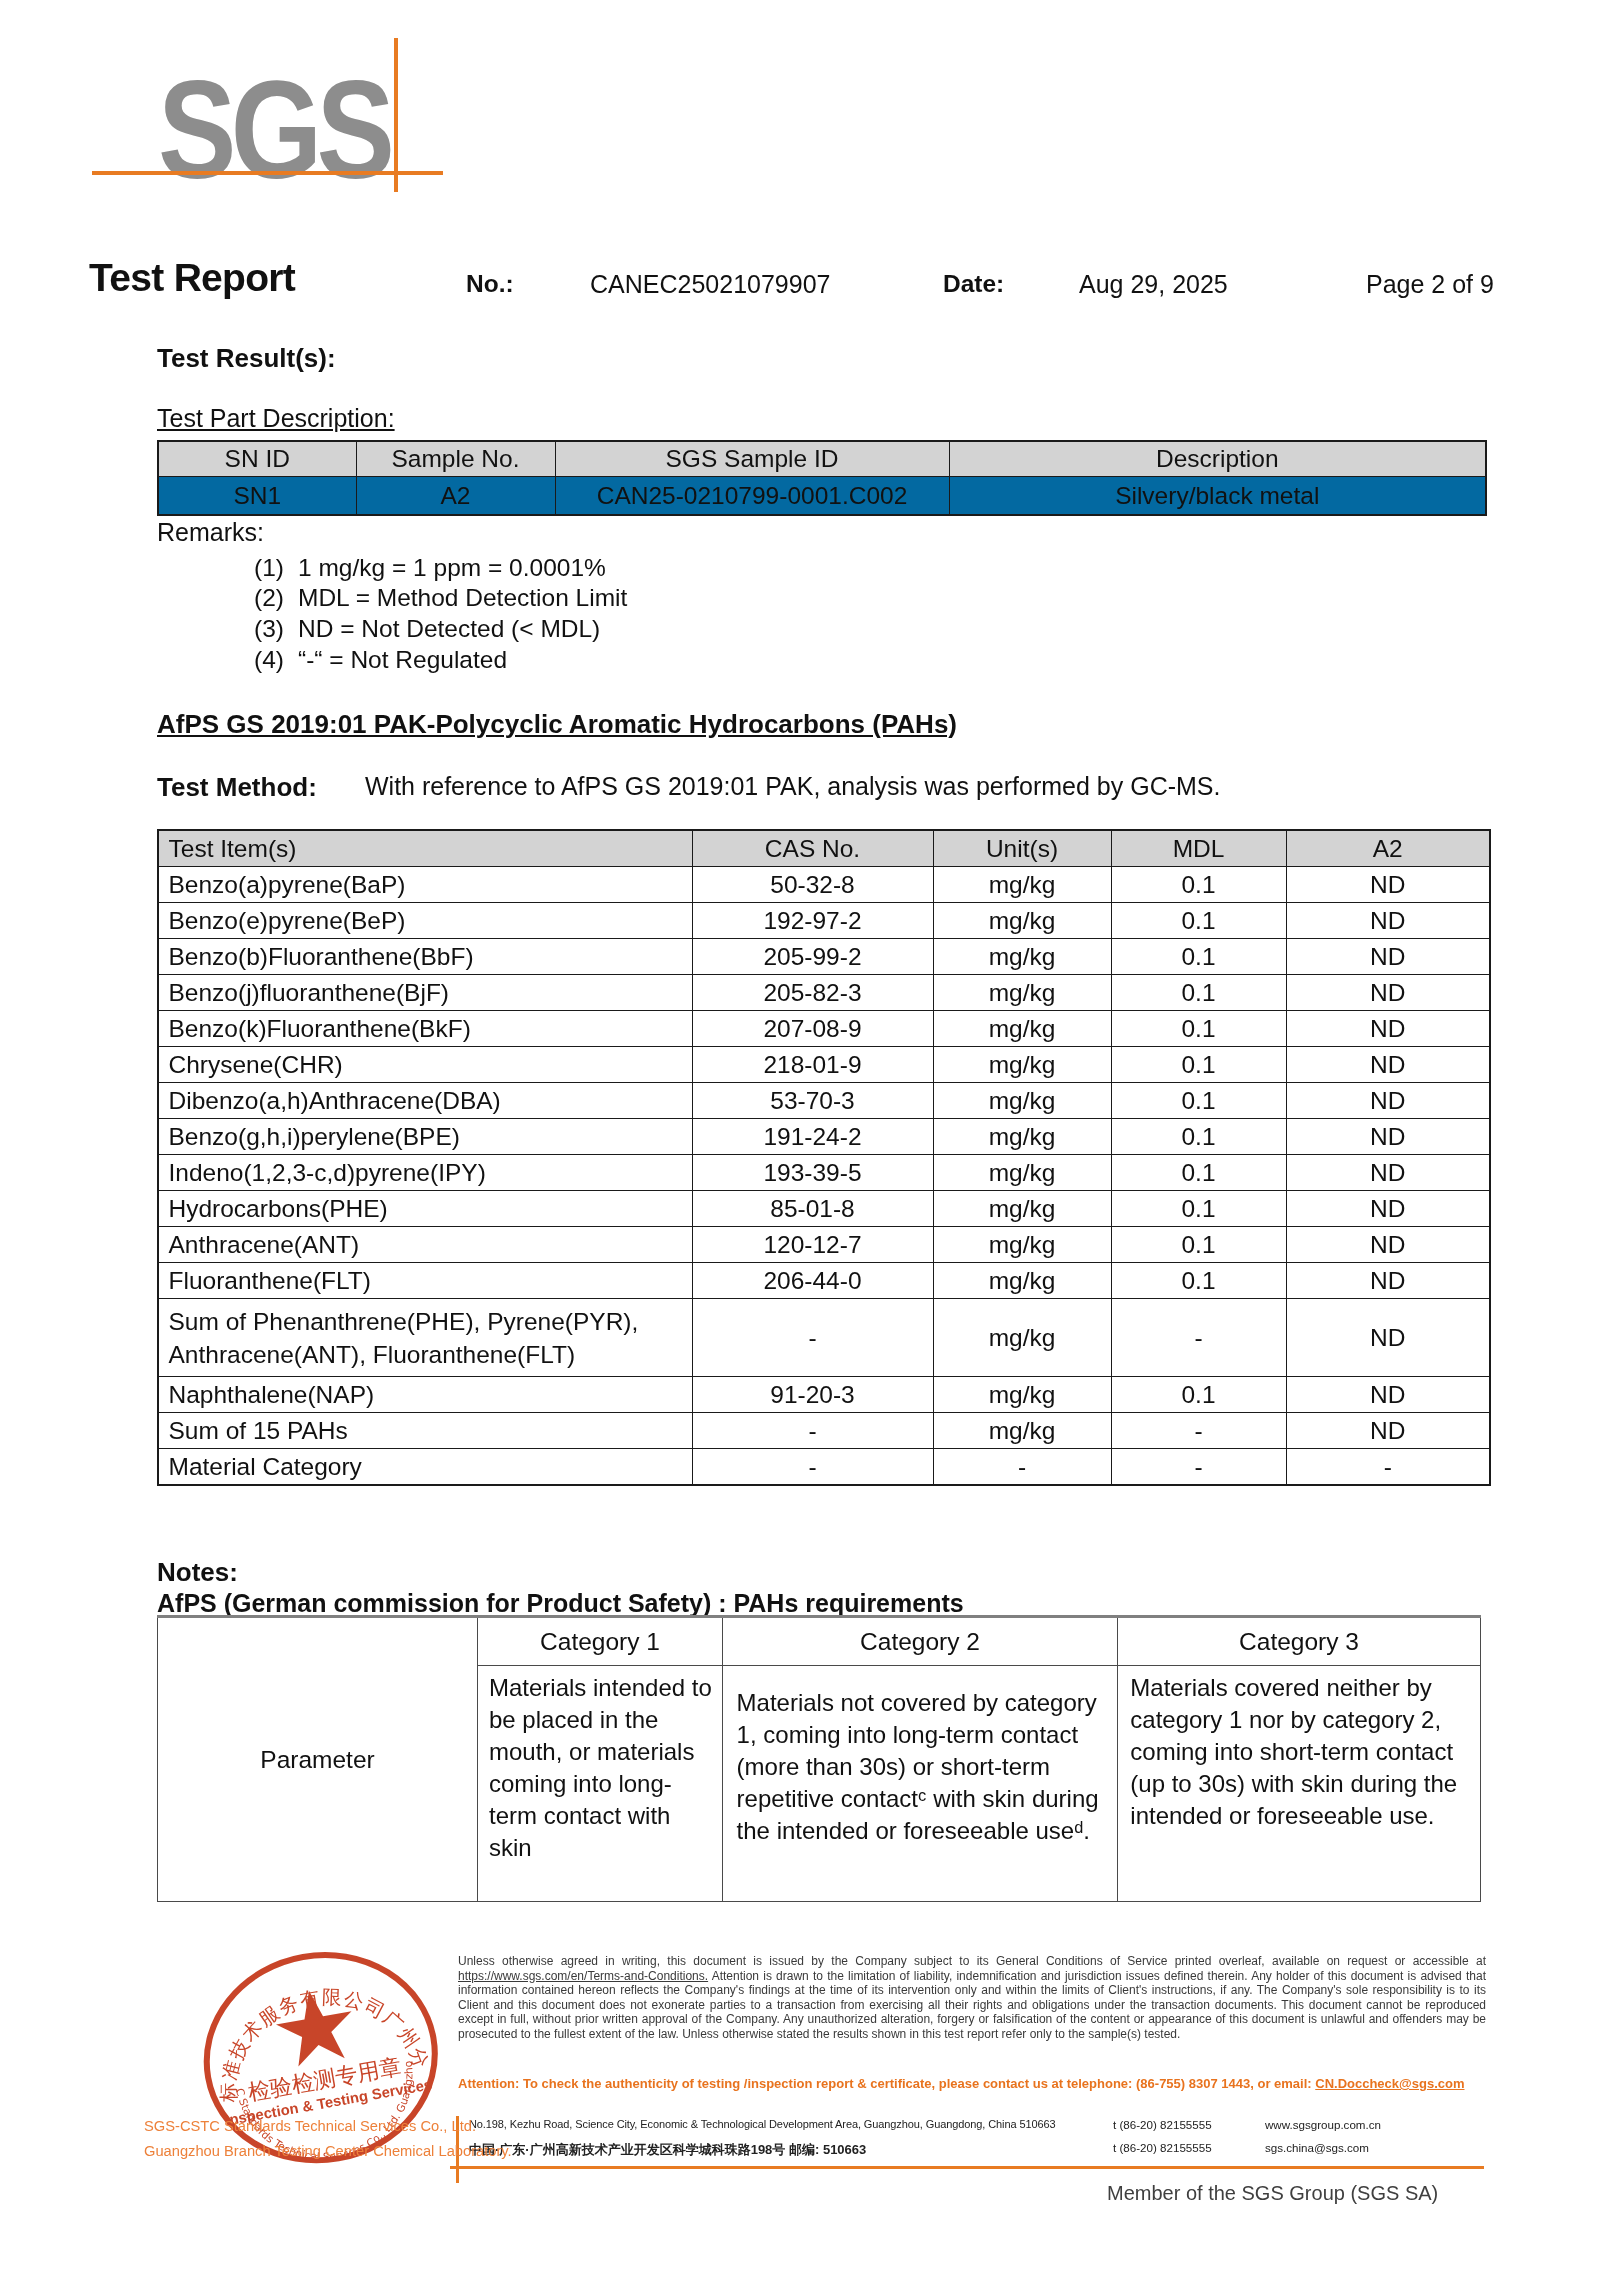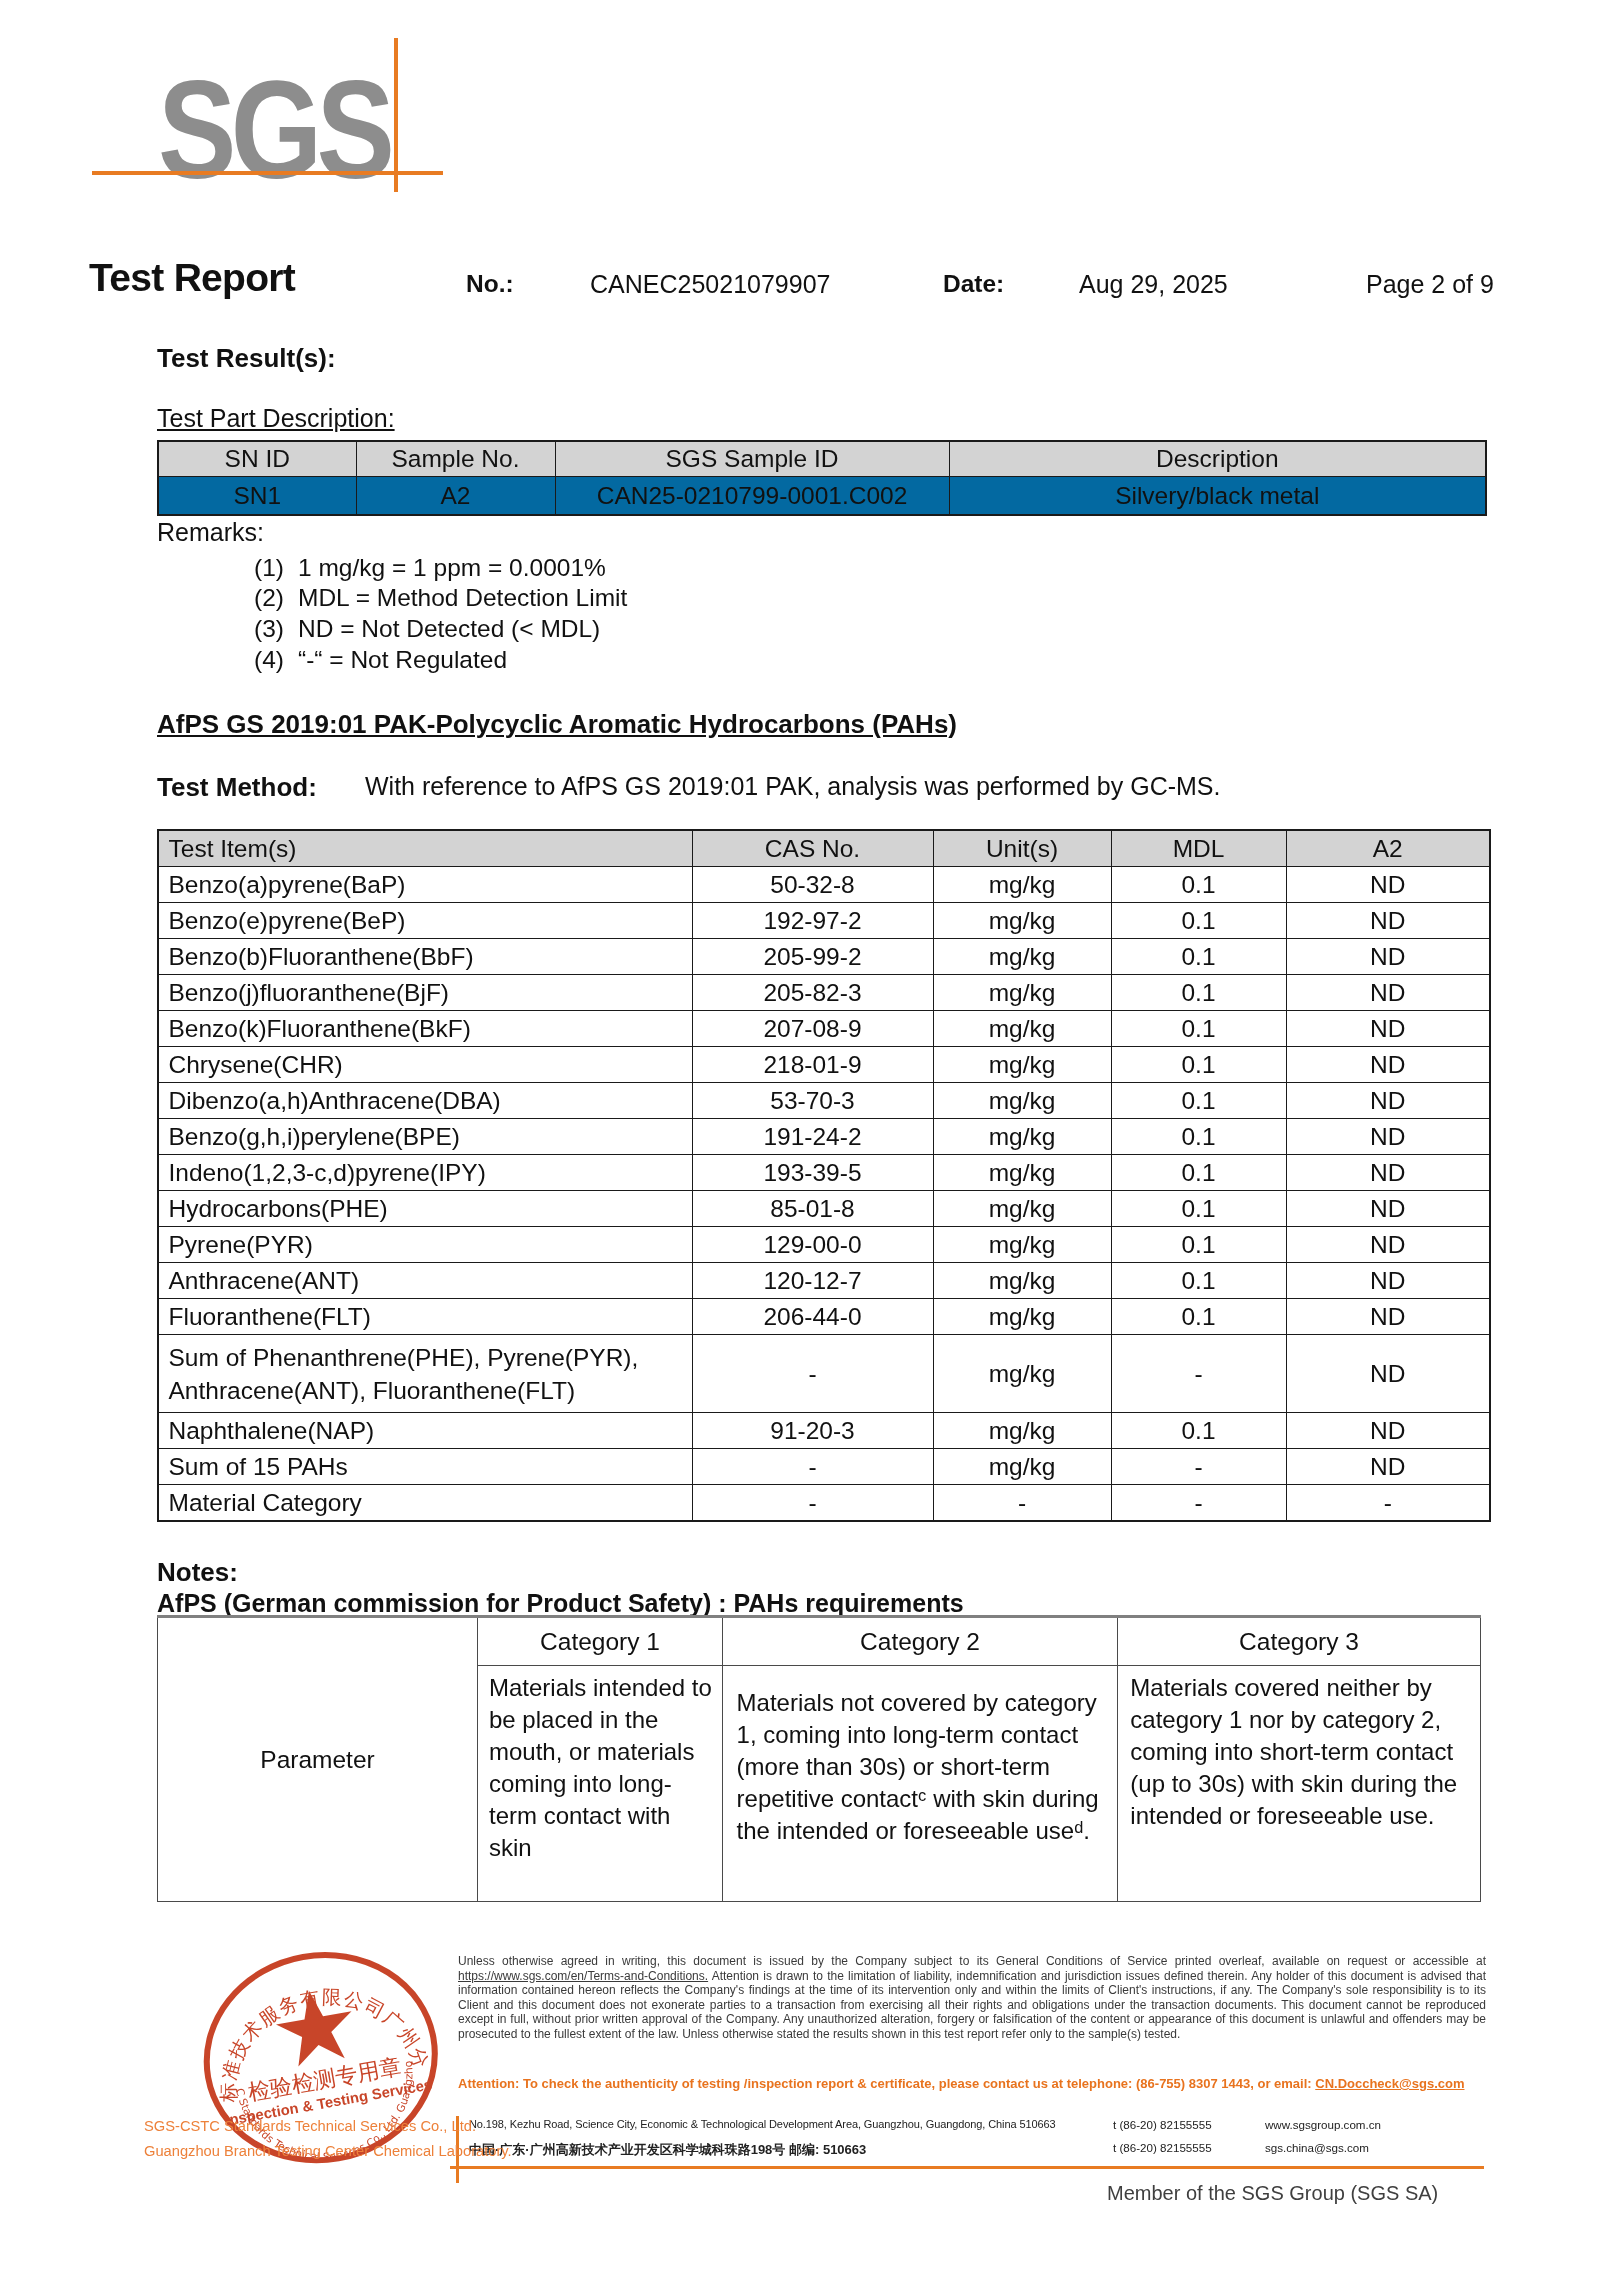--- a/index.html
+++ b/index.html
@@ -212,27 +212,20 @@
           <td>ND</td>
         </tr>
     <tr>
           <td class="c-item">Hydrocarbons(PHE)</td>
           <td>85-01-8</td>
           <td>mg/kg</td>
           <td>0.1</td>
           <td>ND</td>
         </tr>
     <tr>
-          <td class="c-item">Pyrene(PYR)</td>
-          <td>129-00-0</td>
-          <td>mg/kg</td>
-          <td>0.1</td>
-          <td>ND</td>
-        </tr>
-    <tr>
           <td class="c-item">Anthracene(ANT)</td>
           <td>120-12-7</td>
           <td>mg/kg</td>
           <td>0.1</td>
           <td>ND</td>
         </tr>
     <tr>
           <td class="c-item">Fluoranthene(FLT)</td>
           <td>206-44-0</td>
           <td>mg/kg</td>

